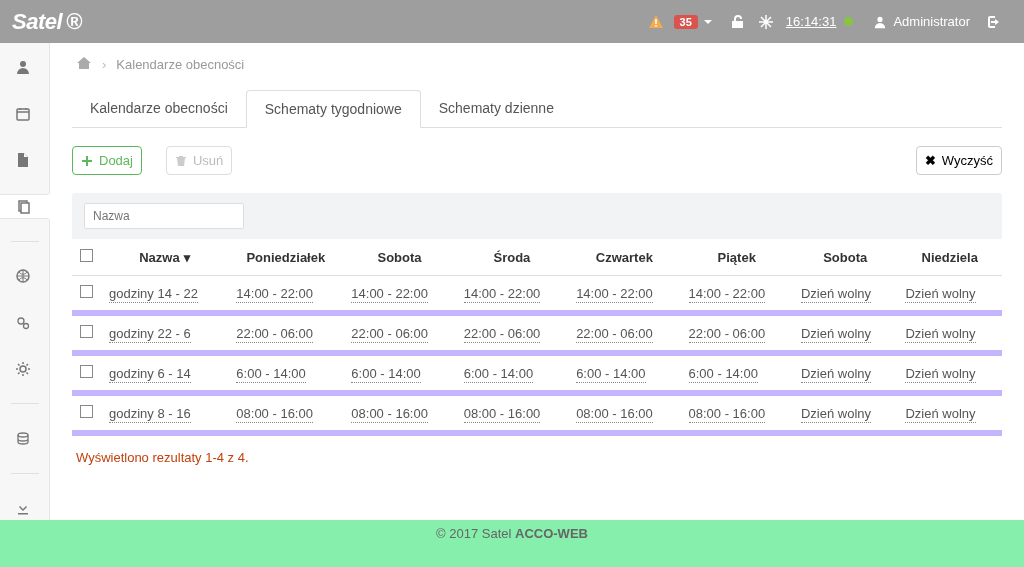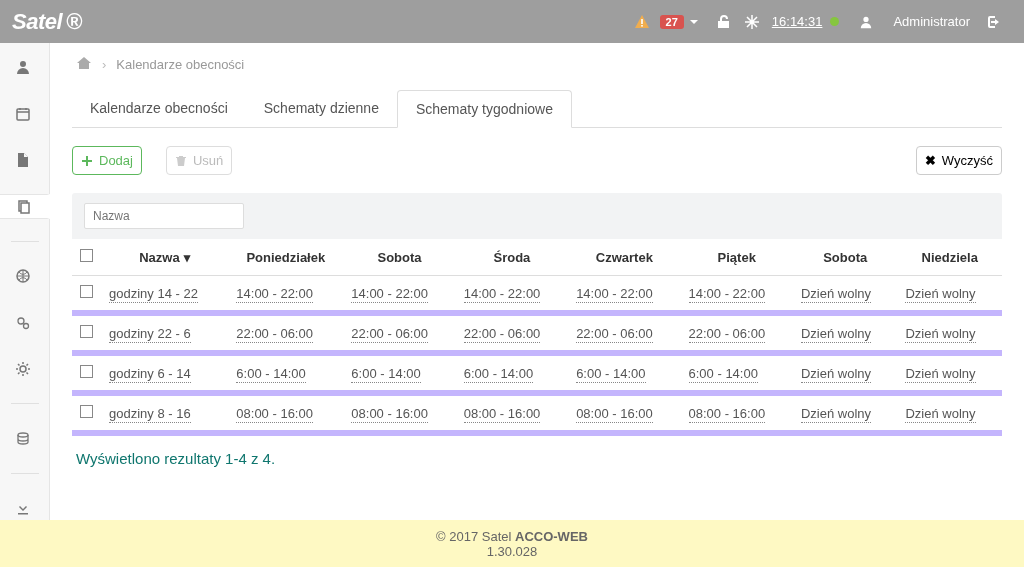--- a/index.html
+++ b/index.html
@@ -13,21 +13,21 @@
     padding: 0 18px 0 12px;
     color: #fff;
   }
   .logo { font-size: 22px; font-weight: bold; font-style: italic; letter-spacing: -0.5px; display:flex; align-items:center; gap:4px;}
   .top-spacer { flex: 1; }
   .top-icon { margin: 0 6px; display:flex; align-items:center;text-decoration:underline; }
   .warn-tri { color: #f0ad4e; }
   .badge-red { background: #d9534f; color:#fff; padding: 1px 6px; border-radius:3px; font-size:11px; font-weight:bold; margin-left:4px;}
   .caret-down { width:0; height:0; border-left:4px solid transparent; border-right:4px solid transparent; border-top:4px solid #fff; display:inline-block; margin-left:6px; vertical-align:middle;}
   .green-dot{ width:9px; height:9px; border-radius:50%; background:#86c63f; display:inline-block; margin-left:8px;}
-  .top-user { display:flex; align-items:flex-end; margin-left:14px; gap:20px;}
+  .top-user { display:flex; align-items:flex-end; margin-left:14px; gap:6px;}
   .logout { margin-left:14px; }
 
   .shell { display:flex; height: calc(567px - 43px - 47px); }
   .sidenav {
     width: 50px;
     background: #f7f7f7;
     border-right: 1px solid #e5e5e5;
     display:flex;
     flex-direction:column;
     align-items:center;
@@ -69,41 +69,41 @@
   .filter-row input{ border:1px solid #ddd; padding:5px 8px; font-size:12px; width:160px; border-radius:2px;}
 
   table.grid{ width:100%; border-collapse:collapse; }
   table.grid th{ text-align:center; padding:10px 8px; font-weight:bold; color:#333; border-bottom:1px solid #ddd; font-size:13px;}
   table.grid th:first-child, table.grid td:first-child{ width:28px; text-align:center;}
   .sort-ind{ color:#333; margin-left:4px;}
   table.grid td{ padding:9px 8px; border-bottom:6px solid #c4b5fd; font-size:13px; white-space:nowrap;}
   .dotted { border-bottom:1px dotted #888; padding-bottom:1px; cursor:pointer;}
   .chk{ width:13px; height:13px; border:1px solid #888; display:inline-block; background:#fff;}
 
-  .results-summary{ padding:14px 4px; color:#0f766e; font-size:15px;}
-
-  .footer{ height:47px; text-align:center; font-size:13px; color:#666; padding:6px 0; background:#fef9c3; border-top:0; display:flex; flex-direction:column; justify-content:center;}
+  .results-summary{ padding:14px 4px; color:#c2410c; font-size:13px;}
+
+  .footer{ height:47px; text-align:center; font-size:13px; color:#666; padding:6px 0; background:#86efac; border-top:0; display:flex; flex-direction:row; justify-content:center;}
 </style>
 </head>
 <body>
 
 <div class="topbar">
   <div class="logo">
     <span>Satel</span>
       <span>®</span>
   </div>
   <div class="top-spacer"></div>
   <div class="top-icon warn-tri">
     <svg width="16" height="16" viewBox="0 0 16 16">
         <path fill="#f0ad4e" d="M8 1l7 13H1z"></path>
         <rect x="7.2" y="5" width="1.6" height="5" fill="#fff"></rect>
         <rect x="7.2" y="11" width="1.6" height="1.6" fill="#fff"></rect>
       </svg>
   </div>
-  <span class="badge-red">27</span>
+  <span class="badge-red">35</span>
   <span class="caret-down"></span>
   <div class="top-icon" style="margin-left:18px">
     <svg width="16" height="16" viewBox="0 0 16 16">
         <path fill="#fff" d="M4 7V5a4 4 0 018 0h-2a2 2 0 00-4 0v2h7v7H2V7h2z"></path>
       </svg>
   </div>
   <div class="top-icon">
     <svg width="16" height="16" viewBox="0 0 16 16">
         <path stroke="#fff" stroke-width="1.5" d="M8 1v14M1 8h14M3 3l10 10M13 3L3 13"></path>
       </svg>
@@ -192,22 +192,22 @@
         <svg width="16" height="16" viewBox="0 0 16 16">
             <path fill="#aaa" d="M8 2l7 6h-2v6H3V8H1l7-6z"></path>
           </svg>
       </span>
       <span class="chevron">›</span>
       <span>Kalendarze obecności</span>
     </div>
 
     <div class="tabs">
       <div class="tab">Kalendarze obecności</div>
+      <div class="tab active">Schematy tygodniowe</div>
       <div class="tab">Schematy dzienne</div>
-      <div class="tab active">Schematy tygodniowe</div>
     </div>
 
     <div class="toolbar">
       <button class="btn btn-green">
         <svg width="12" height="12" viewBox="0 0 12 12">
             <rect x="5" y="1" width="2" height="10" fill="#5cb85c"></rect>
             <rect x="1" y="5" width="10" height="2" fill="#5cb85c"></rect>
           </svg>
         <span>Dodaj</span>
       </button>
@@ -292,14 +292,13 @@
 
     <div class="results-summary">Wyświetlono rezultaty 1-4 z 4.</div>
 
   </div>
 </div>
 
 <div class="footer">
   <div>
     <span>© 2017 Satel </span><b>ACCO-WEB</b>
   </div>
-  <div>1.30.028</div>
 </div>
 
 </body></html>

